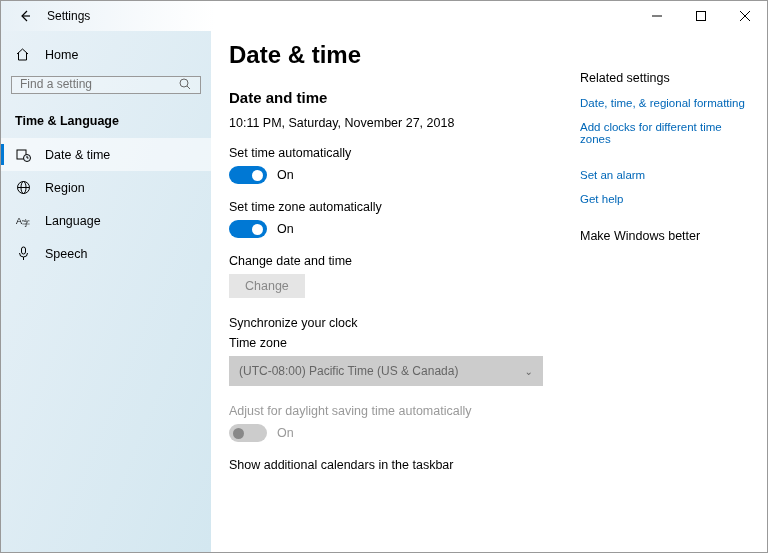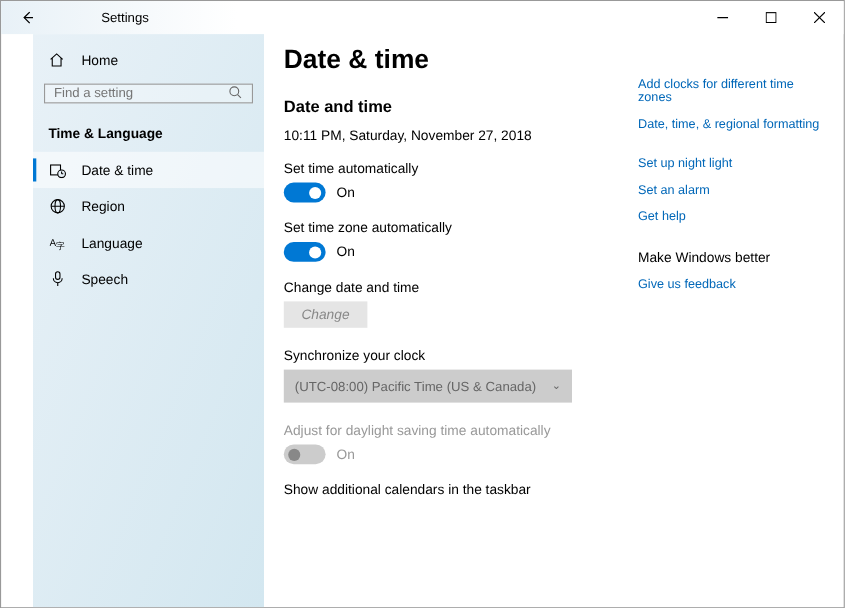--- a/index.html
+++ b/index.html
@@ -1,22 +1,22 @@
 <!DOCTYPE html>
 <html><head>
 <meta charset="utf-8">
 <style>
 * { box-sizing: border-box; margin: 0; padding: 0; font-family: "Segoe UI", Arial, sans-serif; }
 body { width: 768px; height: 553px; overflow: hidden; background: #fff; border: 1px solid #999; position: relative; }
-.titlebar { height: 30px; display: flex; align-items: center; background: linear-gradient(to right, #e8f1f7, #ffffff 28%); gap: 45px; }
+.titlebar { height: 30px; display: flex; align-items: center; background: linear-gradient(to right, #e8f1f7, #ffffff 28%); }
 .titlebar .back { width: 24px; height: 24px; margin-left: 12px; display: flex; align-items: center; justify-content: center; }
 .titlebar .title { font-size: 12px; margin-left: 10px; color: #000; }
 .titlebar .ctrls { margin-left: auto; display: flex; }
 .titlebar .ctrl { width: 44px; height: 30px; display: flex; align-items: center; justify-content: center; }
-.container { display: flex; height: calc(100% - 30px); padding-left: 29px; }
+.container { display: flex; height: calc(100% - 30px); }
 .sidebar { width: 210px; background: linear-gradient(to bottom right, #e8f1f7, #d3e7f0); padding-top: 8px; }
 .home-row { display: flex; align-items: center; padding: 8px 14px; font-size: 12.5px; }
 .home-row .icon { width: 16px; margin-right: 14px; }
 .search { margin: 6px 10px 12px 10px; border: 1px solid #999; height: 18px; display: flex; align-items: flex-start; padding: 0 8px; background: rgba(255,255,255,0.3); }
 .search input { flex: 1; border: none; outline: none; font-size: 12px; background: transparent; }
 .cat-title { font-size: 12.5px; font-weight: 600; padding: 8px 14px 10px; }
 .nav-item { display: flex; align-items: center; padding: 9px 14px; font-size: 12.5px; position: relative; }
 .nav-item .icon { width: 16px; margin-right: 14px; display: flex; align-items: center; justify-content: center; }
 .nav-item.active { background: rgba(255,255,255,0.55); }
 .nav-item.active::before { content: ""; position: absolute; left: 0; top: 6px; bottom: 6px; width: 3px; background: #0078d4; }
@@ -29,24 +29,24 @@
 .setting-label { font-size: 12.5px; margin-bottom: 6px; }
 .toggle-row { display: flex; align-items: center; margin-bottom: 16px; }
 .toggle { width: 38px; height: 18px; border-radius: 9px; position: relative; margin-right: 10px; }
 .toggle.on { background: #0078d4; }
 .toggle.disabled { background: #ccc; }
 .toggle .knob { width: 11px; height: 11px; border-radius: 50%; background: #fff; position: absolute; top: 3.5px; }
 .toggle.on .knob { right: 4px; }
 .toggle.off .knob, .toggle.disabled .knob { left: 4px; background: #666; }
 .toggle.disabled .knob { background: #888; }
 .toggle-state { font-size: 12.5px; }
-.btn { background: #ccc; border: none; padding: 5px 16px; font-size: 12.5px; margin-bottom: 18px; cursor: pointer; font-style: italic; }
+.btn { background: #ccc; border: none; padding: 5px 16px; font-size: 12.5px; margin-bottom: 18px; cursor: pointer; }
 .btn.disabled { color: #888; background: #e5e5e5; }
 .sync-info { font-size: 11.5px; color: #666; margin-bottom: 10px; line-height: 1.5; }
-.dropdown { width: 262px; height: 30px; display: flex; align-items: center; justify-content: space-between; padding: 0 10px; font-size: 12px; margin-bottom: 18px; }
+.dropdown { width: 314px; height: 30px; display: flex; align-items: center; justify-content: space-between; padding: 0 10px; font-size: 12px; margin-bottom: 18px; }
 .dropdown.disabled { background: #ccc; color: #666; }
 .disabled-label { color: #999; }
 .side h3 { font-size: 12.5px; font-weight: 400; color: #000; margin-bottom: 12px; }
 .side a { display: block; color: #0067b8; text-decoration: none; font-size: 11.5px; margin-bottom: 12px; }
 .side .group { margin-bottom: 24px; }
 .chev { font-size: 10px; color: #666; }
 svg { display: block; }
 </style>
 </head>
 <body>
@@ -162,46 +162,46 @@
             <div class="knob"></div>
           </div>
         <span class="toggle-state">On</span>
       </div>
 
       <div class="setting-label">Change date and time</div>
       <button class="btn disabled">Change</button>
 
       <div class="setting-label">Synchronize your clock</div>
 
+      <div class="setting-label">Time zone</div>
       <div class="dropdown disabled">
         <span>(UTC-08:00) Pacific Time (US &amp; Canada)</span>
         <span class="chev">⌄</span>
       </div>
 
       <div class="setting-label disabled-label">Adjust for daylight saving time automatically</div>
       <div class="toggle-row">
         <div class="toggle disabled">
             <div class="knob"></div>
           </div>
         <span class="toggle-state disabled-label">On</span>
       </div>
 
       <div class="setting-label">Show additional calendars in the taskbar</div>
       
     </div>
 
     <div class="side">
       <div class="group">
+        <h3>Related settings</h3>
+        <a>Date, time, &amp; regional formatting</a>
         <a>Add clocks for different time zones</a>
-        <a>Date, time, &amp; regional formatting</a>
       </div>
       <div class="group">
-        <a>Set up night light</a>
         <a>Set an alarm</a>
         <a>Get help</a>
       </div>
       <div class="group">
         <h3>Make Windows better</h3>
-        <a>Give us feedback</a>
       </div>
     </div>
   </div>
 </div>
 
 </body></html>

